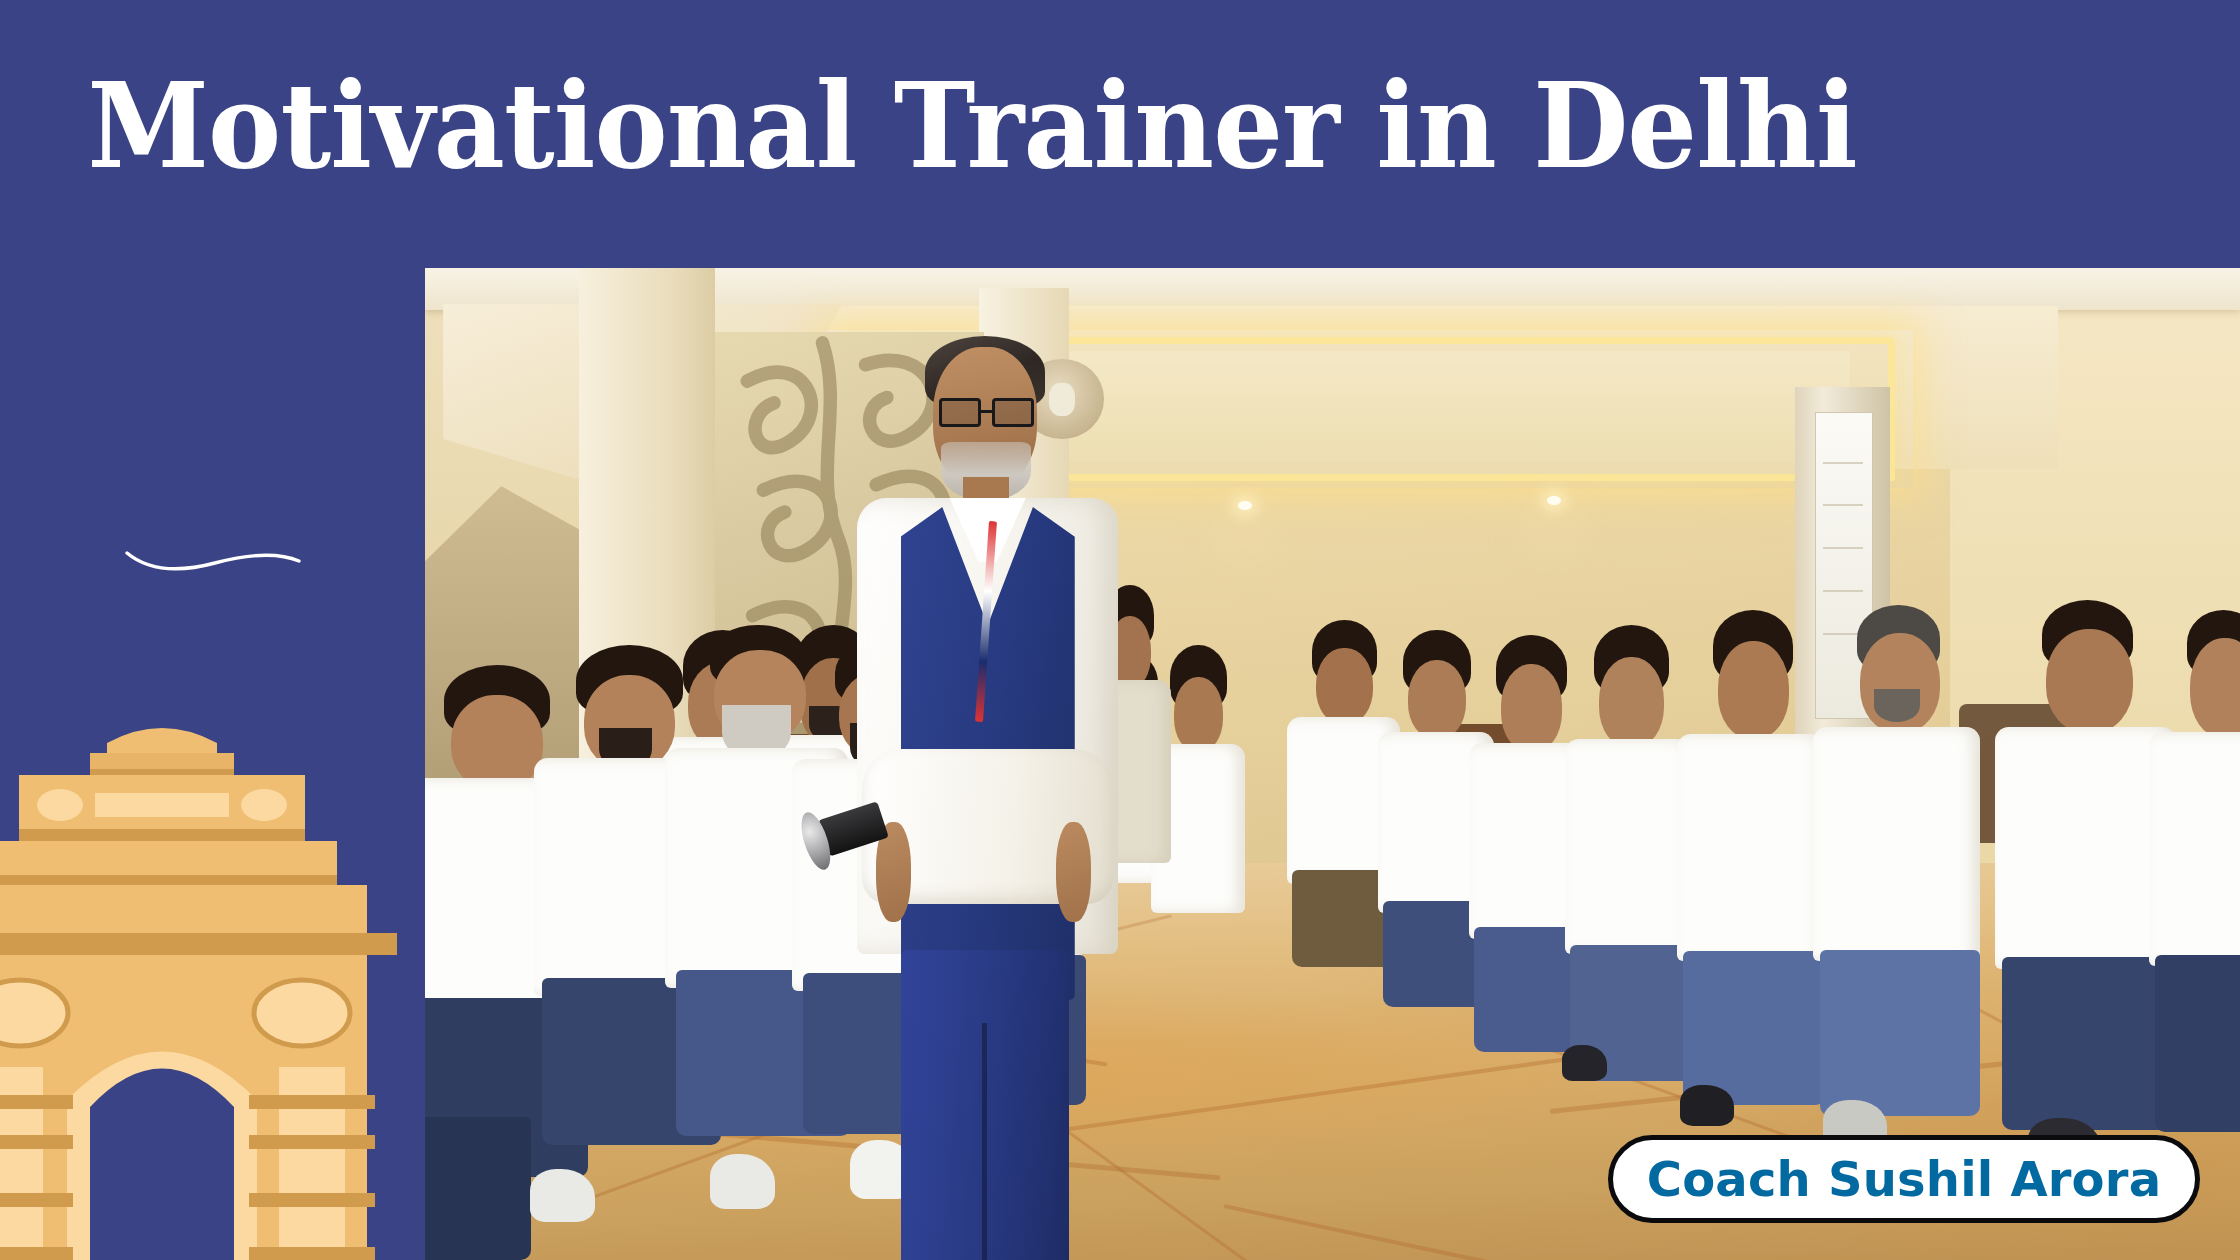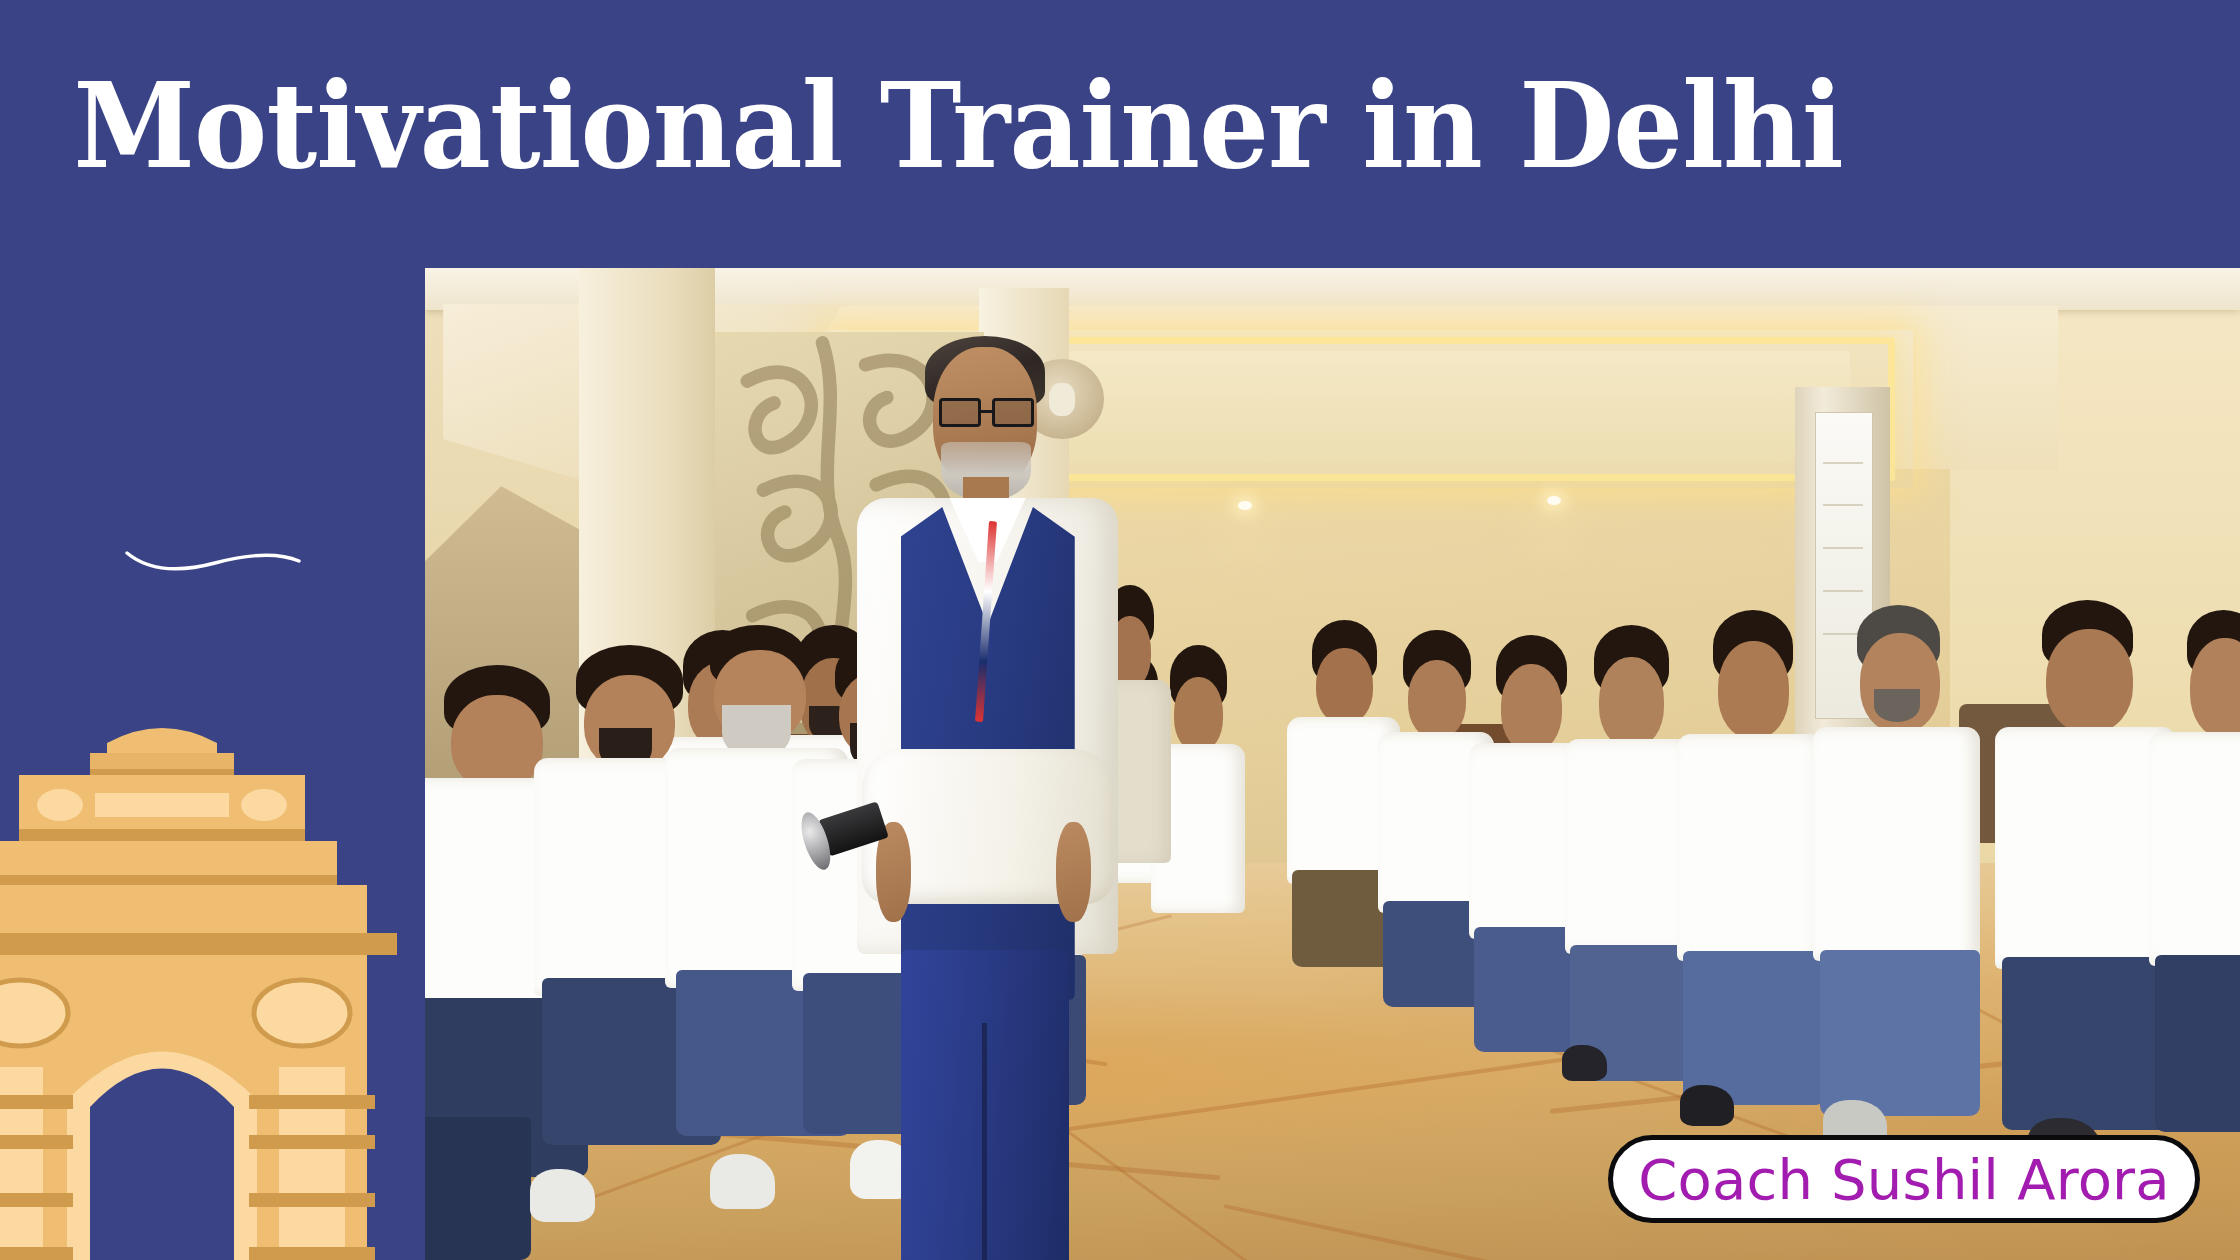--- a/index.html
+++ b/index.html
@@ -12,21 +12,21 @@
 
   .poster {
     position:relative;
     width:2240px; height:1260px;
     background:#3a4385;
     overflow:hidden;
   }
 
   
   .title-bar{
-    position:absolute; left:0; top:0; width:1916px; height:268px;
+    position:absolute; left:14px; top:0; width:1916px; height:268px;
     display:flex; align-items:center; justify-content:center;
     pointer-events:none;
   }
   .title{
     font-family:"DejaVu Serif","Liberation Serif",serif;
     font-weight:700;
     font-size:118px;
     line-height:1;
     color:#ffffff;
     letter-spacing:-1px;
@@ -292,22 +292,22 @@
   .badge{
     position:absolute; left:1608px; top:1135px;
     width:592px; height:88px;
     background:#ffffff;
     border:5px solid #0b0b0d;
     border-radius:46px;
     display:flex; align-items:center; justify-content:center;
   }
   .badge-text{
     font-family:"DejaVu Sans","Liberation Sans",sans-serif;
-    font-weight:400; font-size:56px; letter-spacing:.2px;
-    color:#a21caf;
+    font-weight:700; font-size:48px; letter-spacing:.2px;
+    color:#0369a1;
     white-space:nowrap;
   }
 </style>
 </head>
 <body>
 
 <div class="poster">
 
   <div class="title-bar">
     <div class="title">Motivational Trainer in Delhi</div>

